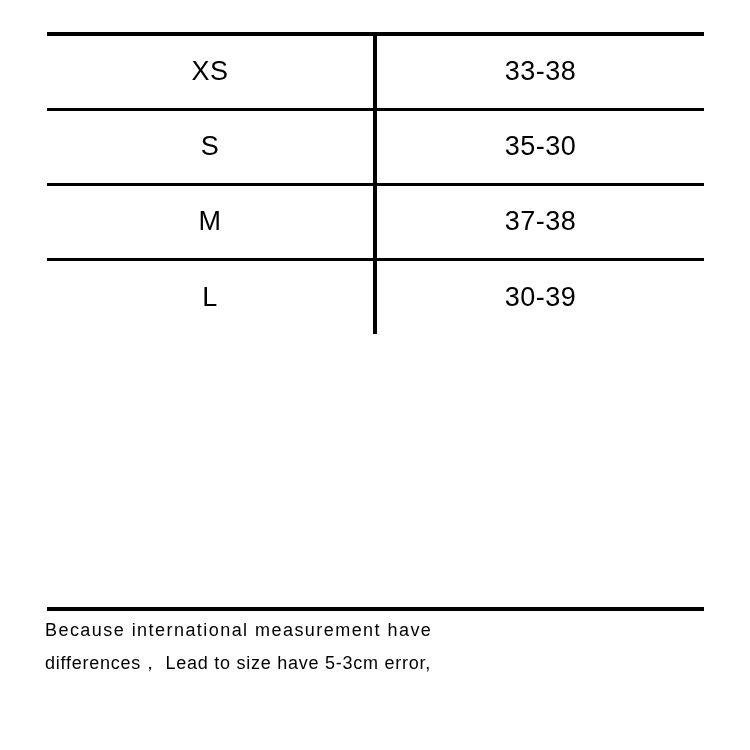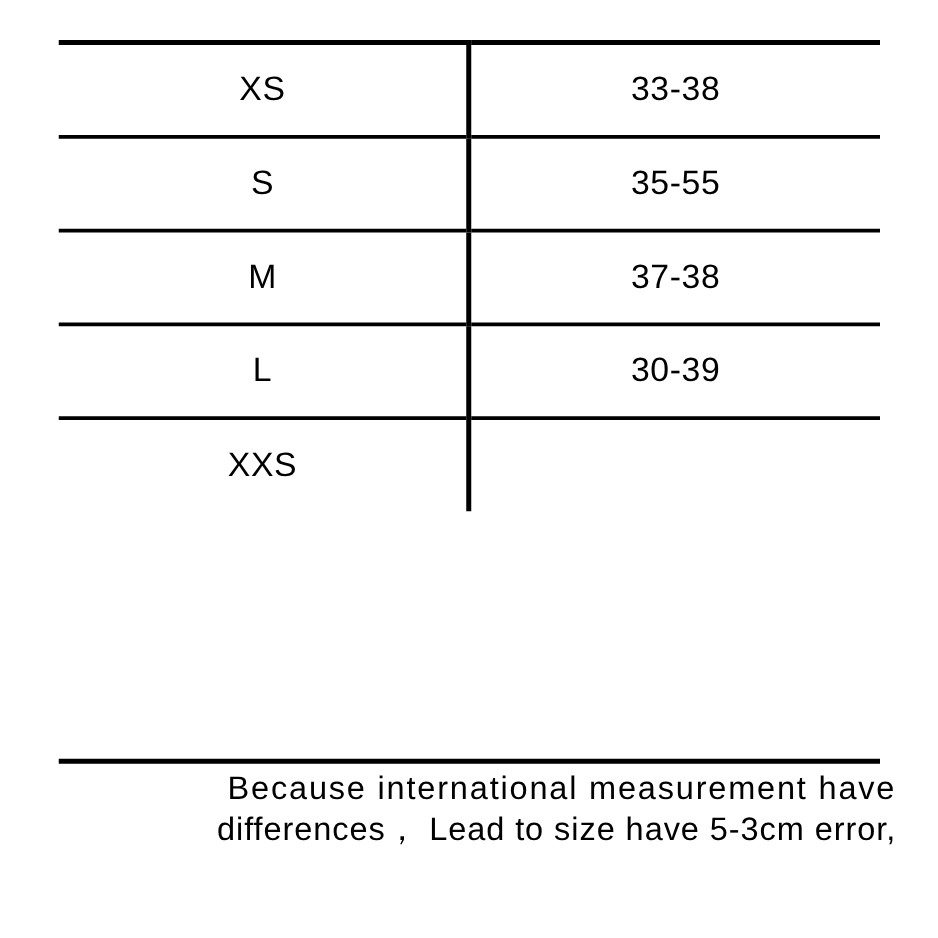--- a/index.html
+++ b/index.html
@@ -57,25 +57,24 @@
     top: 607px;
     width: 657px;
     height: 0;
     border-top: 4px solid #000000;
   }
   .note {
     position: absolute;
     left: 45px;
     top: 614px;
     width: 672px;
-    font-size: 26px;
+    font-size: 18px;
     line-height: 33px;
     letter-spacing: 0.9px;
     color: #000000;
-    text-align: right;
   }
   .note .line {
     display: block;
     white-space: nowrap;
   }
   .note .line1 {
     letter-spacing: 1.45px;
   }
   .note .line2 {
     letter-spacing: 0.75px;
@@ -90,33 +89,29 @@
 <div class="page">
 
   <table class="size-table">
     <tbody>
       <tr>
         <td class="col-size">XS</td>
         <td class="col-value">33-38</td>
       </tr>
       <tr>
         <td class="col-size">S</td>
-        <td class="col-value">35-55</td>
+        <td class="col-value">35-30</td>
       </tr>
       <tr>
         <td class="col-size">M</td>
         <td class="col-value">37-38</td>
       </tr>
       <tr>
         <td class="col-size">L</td>
         <td class="col-value">30-39</td>
-      </tr>
-      <tr>
-        <td class="col-size">XXS</td>
-        <td class="col-value"></td>
       </tr>
     </tbody>
   </table>
 
   <div class="table-bottom-rule"></div>
 
   <div class="note">
     <span class="line line1">Because international measurement have</span>
     <span class="line line2">differences， Lead to size have 5-3cm error,</span>
   </div>

